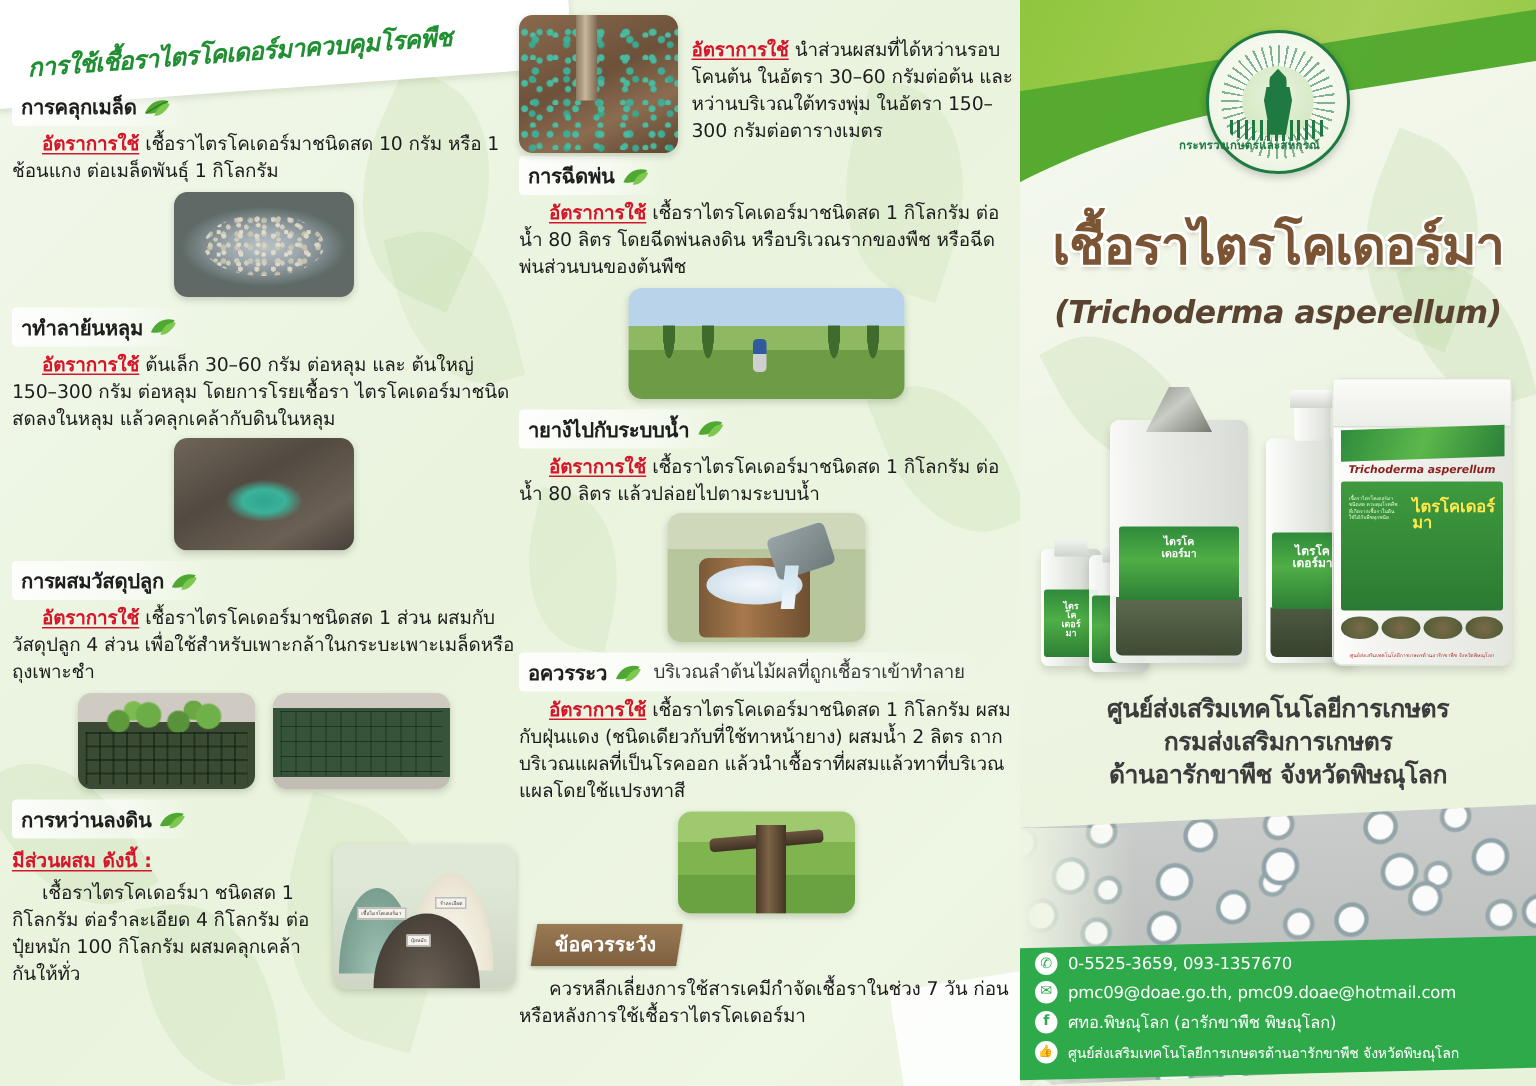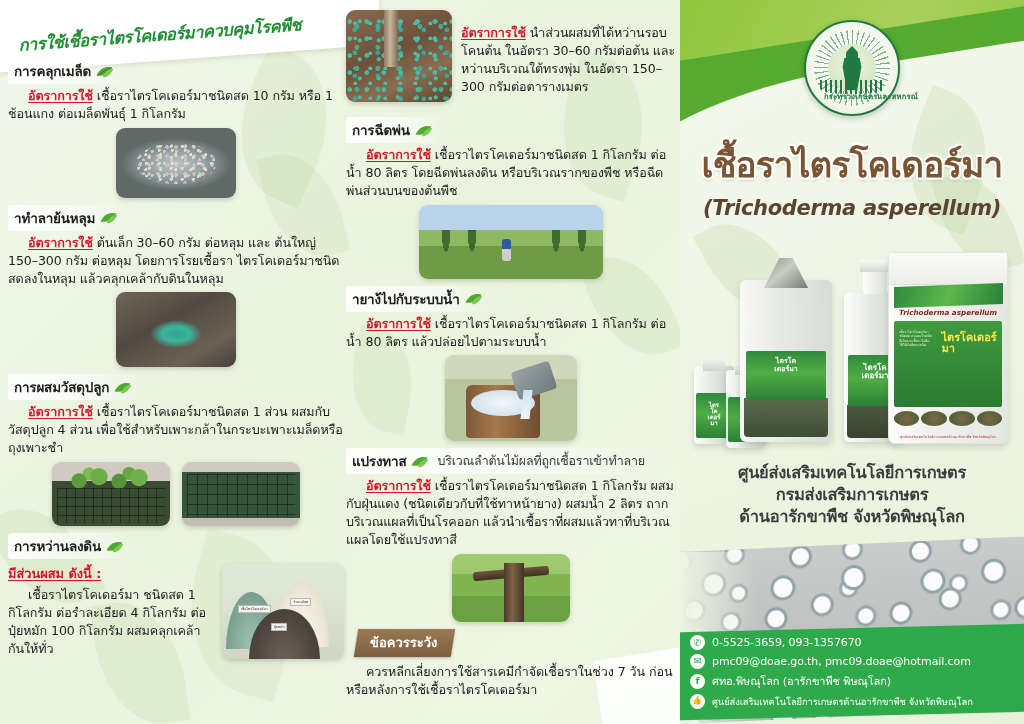--- a/index.html
+++ b/index.html
@@ -241,21 +241,21 @@
     background: radial-gradient(ellipse at 50% 22%, #1f7a42 0 30%, transparent 32%),
                 linear-gradient(to bottom, transparent 0 28%, #1f7a42 28% 100%);
     clip-path: polygon(50% 0,76% 16%,86% 48%,70% 100%,30% 100%,14% 48%,24% 16%);
   }
   .seal .base {
     position:absolute; left:14px; right:14px; bottom:20px; height:14px;
     background: repeating-linear-gradient(to right, #1f7a42 0 2px, transparent 2px 5px);
     border-radius: 0 0 40% 40%;
   }
   .seal-caption {
-    position:absolute; left:106px; top:90px; width:132px; text-align:right;
+    position:absolute; left:106px; top:90px; width:132px; text-align:left;
     font-size:7.6px; color:#1f7a42; font-weight:bold; letter-spacing:.2px;
     transform: rotate(0deg);
   }
 
   .cover-title {
     position:absolute; left:0; right:0; top:148px; text-align:center;
     font-size: 35px; font-weight: bold; color: #7a5433;
     letter-spacing: -0.8px; line-height: 1;
     text-shadow:
       -1.6px -1.6px 0 #fff,  1.6px -1.6px 0 #fff,
@@ -478,21 +478,21 @@
 
     <div class="sec">
       <div style="display:flex; gap:9px; align-items:flex-start;">
         <div class="photo ph-soil-granule" style="width:106px; height:92px; flex:0 0 auto;">
           <div class="trunk"></div>
         </div>
         <p class="para noindent" style="flex:1 1 auto; margin-top:14px;"><span class="rate">อัตราการใช้</span> <span>นำส่วนผสมที่ได้หว่านรอบโคนต้น ในอัตรา 30–60 กรัมต่อต้น และหว่านบริเวณใต้ทรงพุ่ม ในอัตรา 150–300 กรัมต่อตารางเมตร</span></p>
       </div>
     </div>
 
-    <div class="sec" style="margin-top:15px;">
+    <div class="sec" style="margin-top:2px;">
       <div class="sec-head">
         <span>การฉีดพ่น</span>
         <svg class="leaf-ico" viewBox="0 0 24 16">
           <path d="M2 13 C7 2, 16 1, 22 3 C18 11, 9 15, 2 13 Z" fill="#4ea832"></path>
           <path d="M10 15 C12 8, 18 4, 23 5 C20 12, 14 16, 10 15 Z" fill="#7ec850"></path>
         </svg>
       </div>
       <p class="para"><span class="rate">อัตราการใช้</span> <span>เชื้อราไตรโคเดอร์มาชนิดสด 1 กิโลกรัม ต่อน้ำ 80 ลิตร โดยฉีดพ่นลงดิน หรือบริเวณรากของพืช หรือฉีดพ่นส่วนบนของต้นพืช</span></p>
       <div class="photo photo-center ph-spray" style="width:184px; height:74px;">
         <div class="tree" style="left:12%;"></div>
@@ -515,21 +515,21 @@
       <div class="photo photo-center ph-water" style="width:132px; height:86px;">
         <div class="drum"></div>
         <div class="water"></div>
         <div class="can"></div>
         <div class="stream"></div>
       </div>
     </div>
 
     <div class="sec">
       <div class="sec-head">
-        <span>แปรงทาส</span>
+        <span>อควรระว</span>
         <svg class="leaf-ico" viewBox="0 0 24 16">
           <path d="M2 13 C7 2, 16 1, 22 3 C18 11, 9 15, 2 13 Z" fill="#4ea832"></path>
           <path d="M10 15 C12 8, 18 4, 23 5 C20 12, 14 16, 10 15 Z" fill="#7ec850"></path>
         </svg>
         <span class="tail">บริเวณลำต้นไม้ผลที่ถูกเชื้อราเข้าทำลาย</span>
       </div>
       <p class="para"><span class="rate">อัตราการใช้</span> <span>เชื้อราไตรโคเดอร์มาชนิดสด 1 กิโลกรัม ผสมกับฝุ่นแดง (ชนิดเดียวกับที่ใช้ทาหน้ายาง) ผสมน้ำ 2 ลิตร ถากบริเวณแผลที่เป็นโรคออก แล้วนำเชื้อราที่ผสมแล้วทาที่บริเวณแผลโดยใช้แปรงทาสี</span></p>
       <div class="photo photo-center ph-tree-wound" style="width:118px; height:68px;">
         <div class="branch"></div>
         <div class="trunk2"></div>

